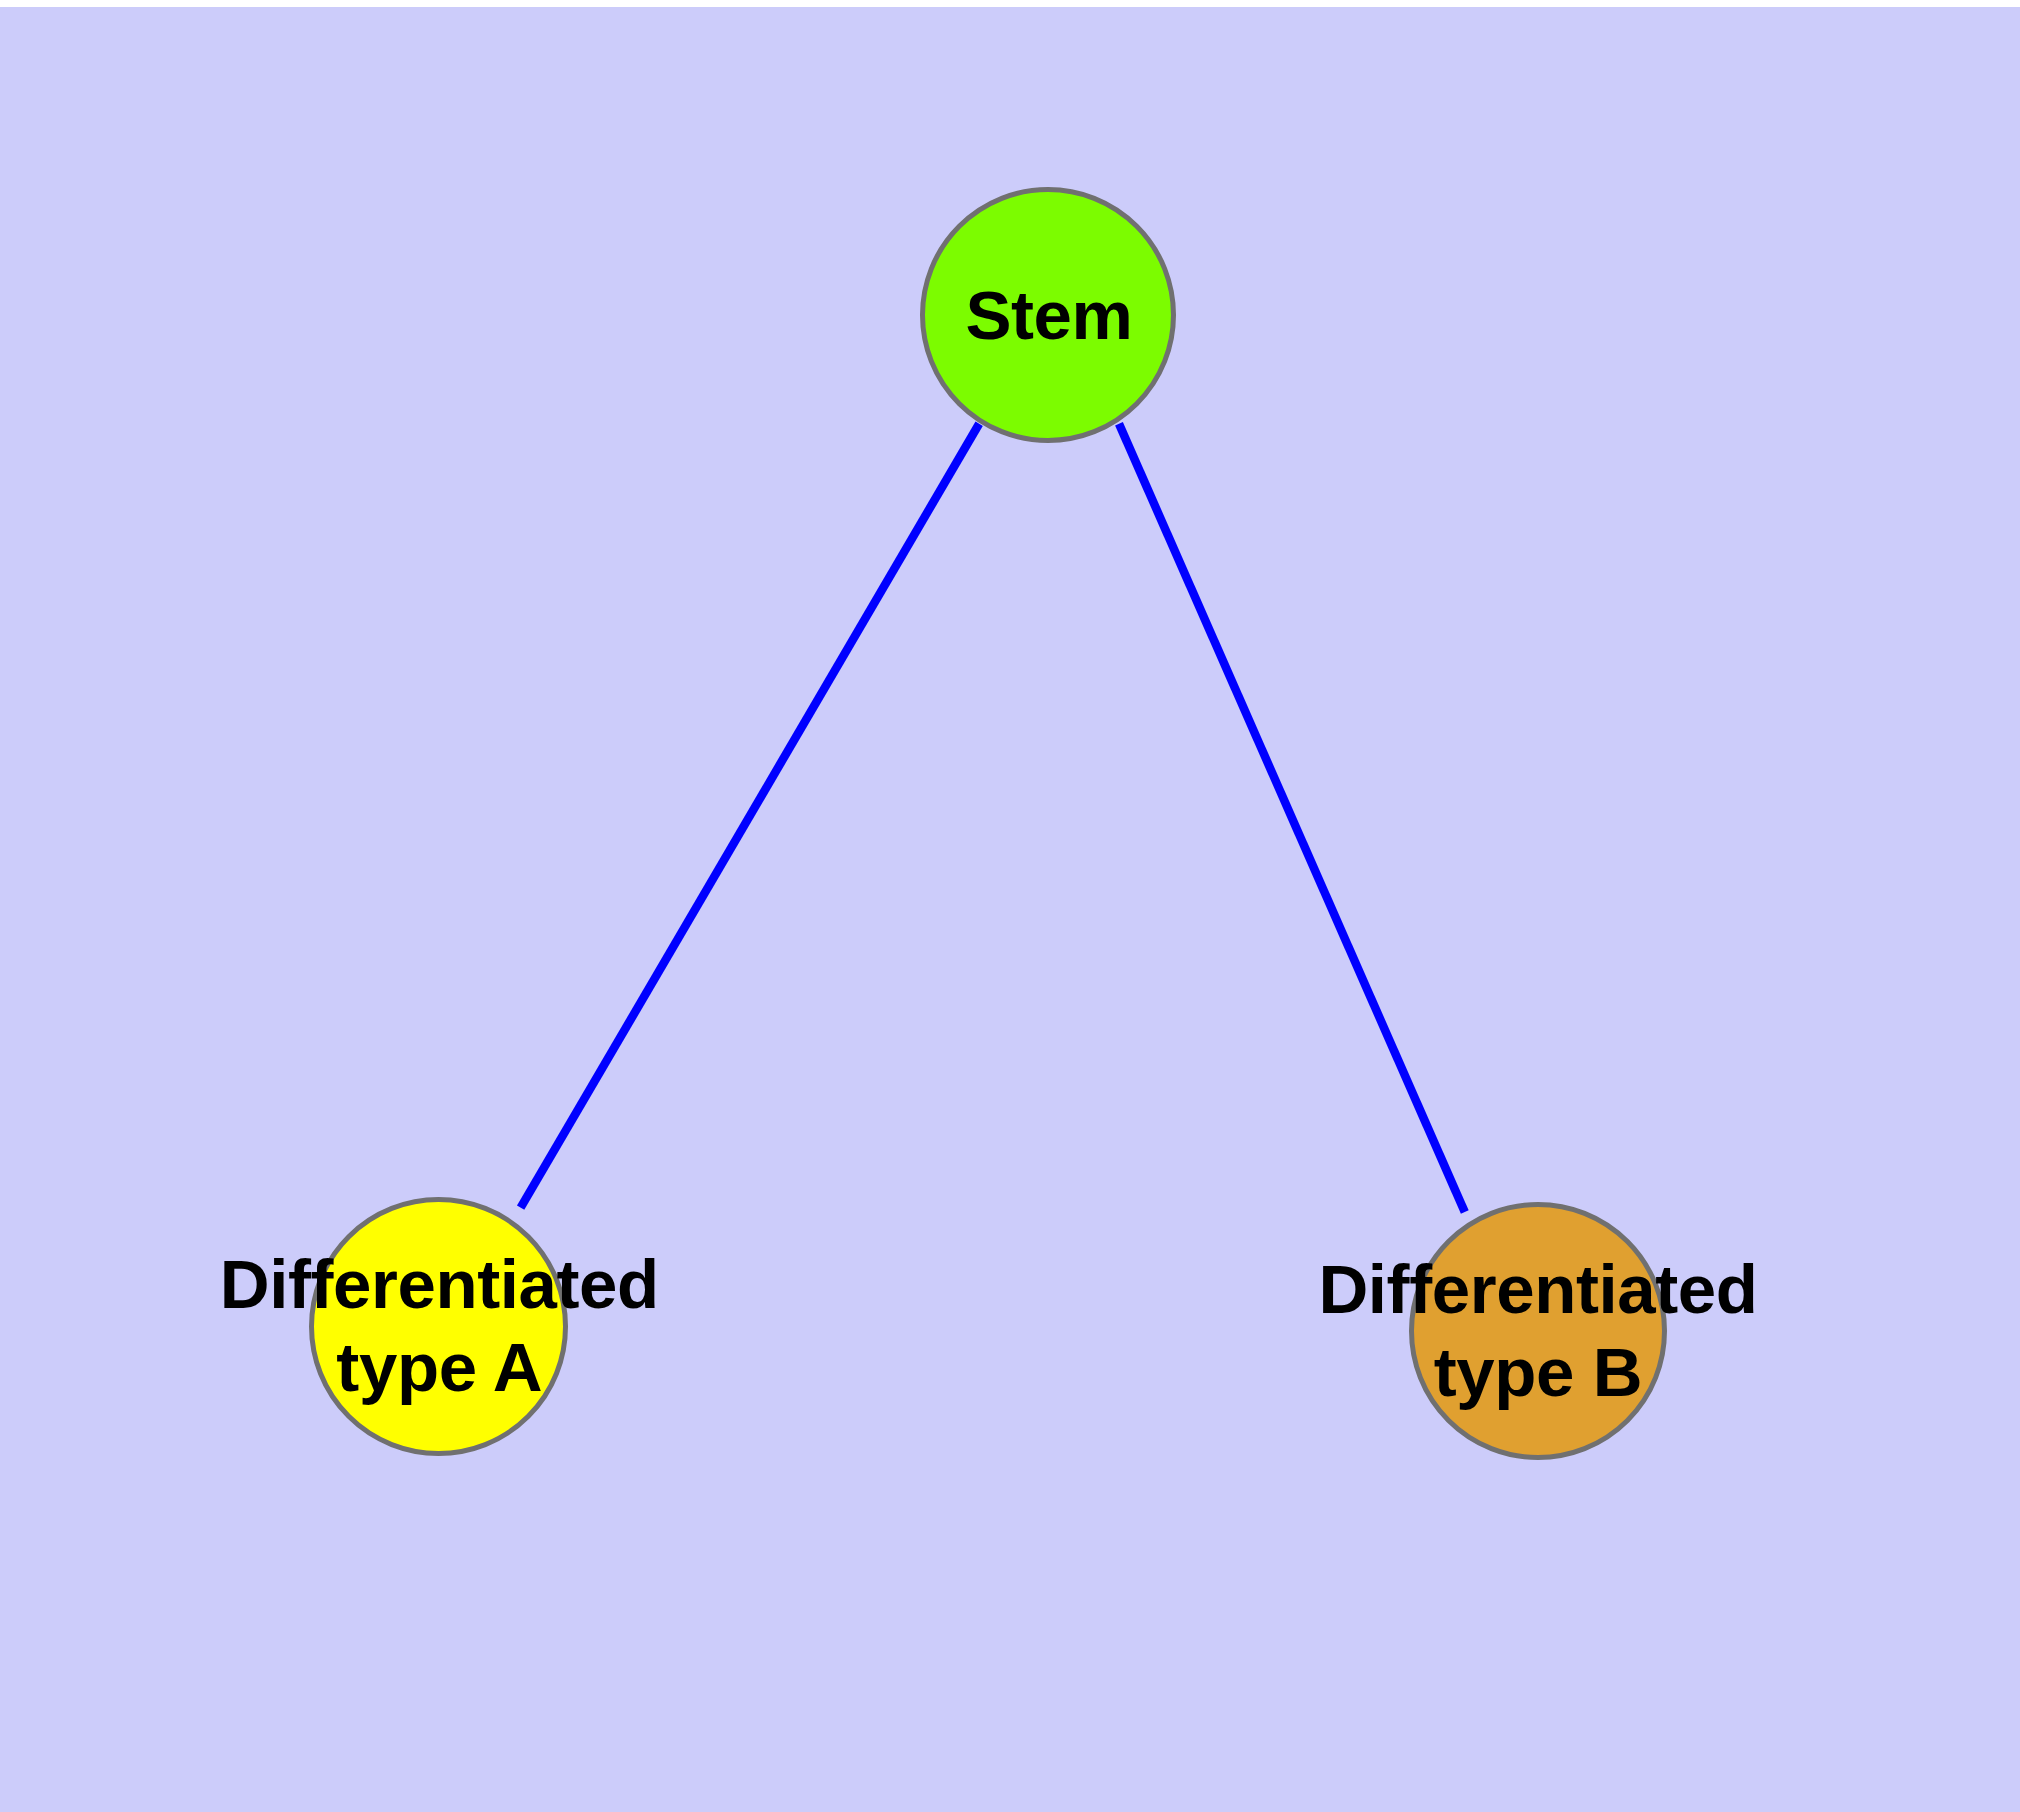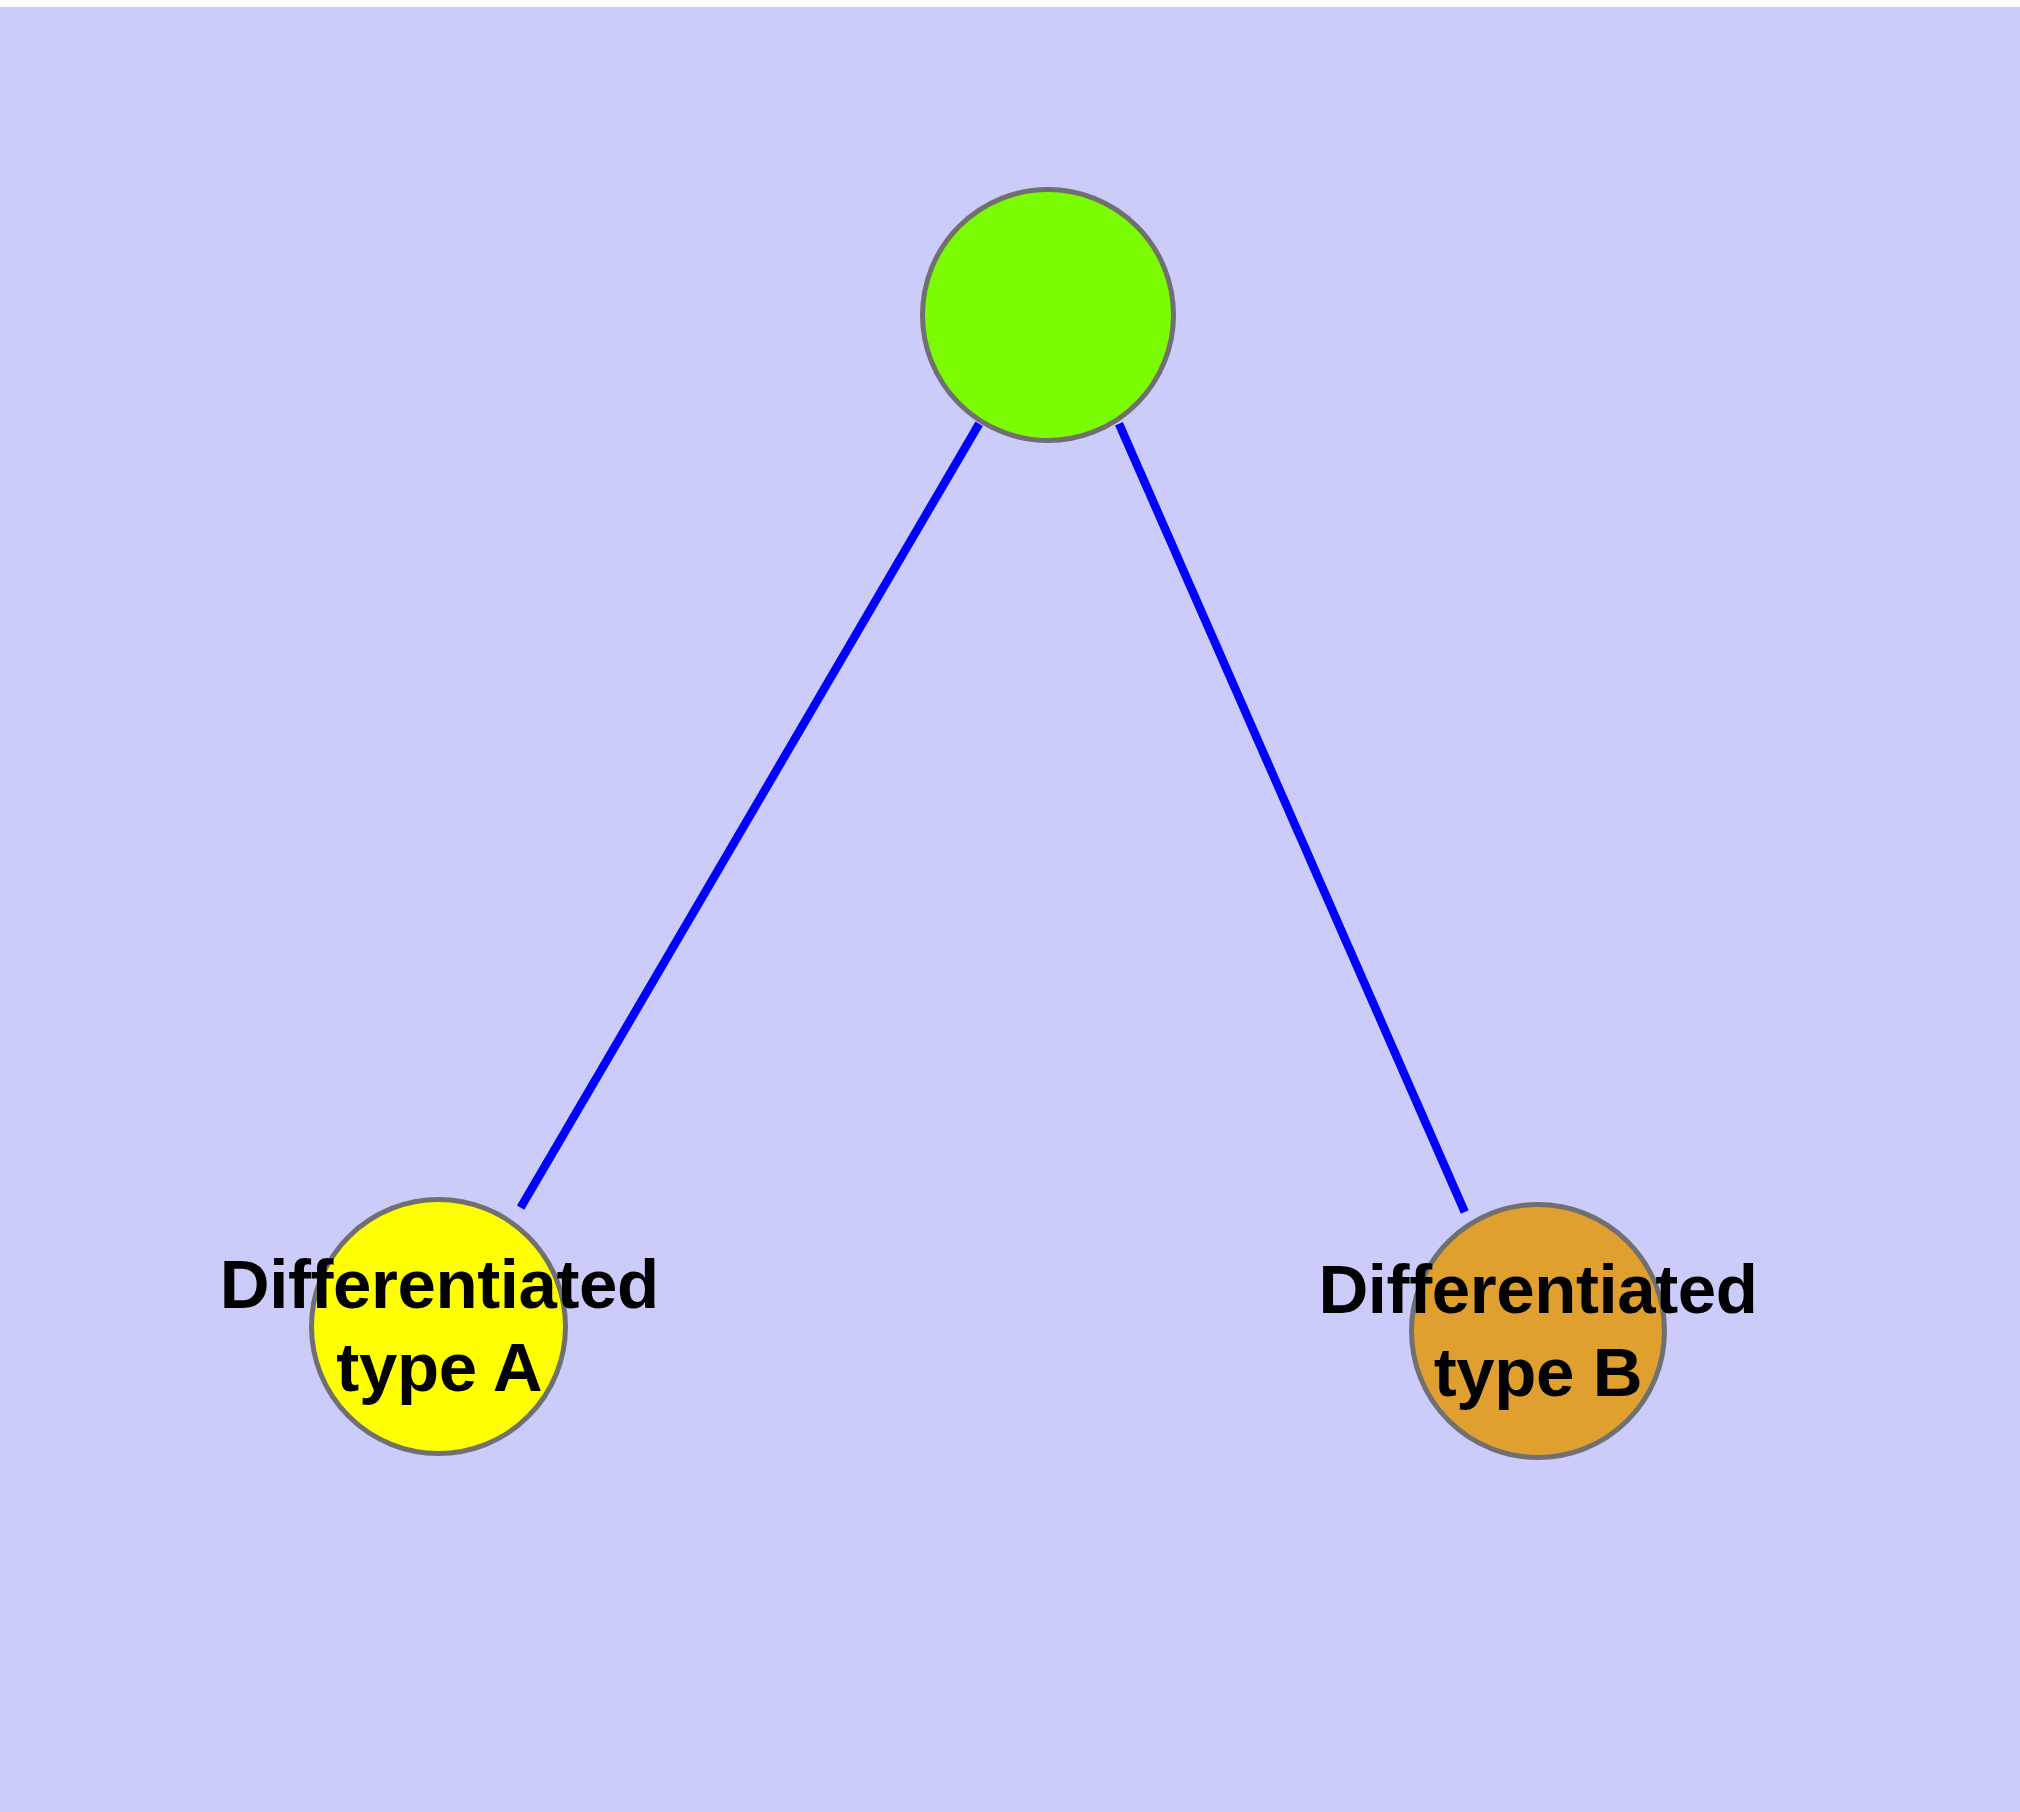--- a/index.html
+++ b/index.html
@@ -71,20 +71,21 @@
     <line class="edge" id="edge-a" stroke-linecap="butt" x1="1155" y1="500" x2="614" y2="1425" stroke="#0000ff" stroke-width="10"></line>
     <line class="edge" id="edge-b" stroke-linecap="butt" x1="1320" y1="500" x2="1728" y2="1430" stroke="#0000ff" stroke-width="10"></line>
   </svg>
 
   <div id="node-layer">
 
     <div class="node" id="node-stem" style="left: 920px; top: 187px; width: 256px; height: 256px; background: rgb(124, 252, 0); border: 5.1px solid rgb(112, 112, 112);"></div>
     <div class="node" id="node-diff-a" style="left: 309px; top: 1197px; width: 259px; height: 259px; background: rgb(255, 255, 0); border: 5.1px solid rgb(112, 112, 112);"></div>
     <div class="node" id="node-diff-b" style="left: 1409px; top: 1202px; width: 258px; height: 258px; background: rgb(224, 160, 48); border: 5.1px solid rgb(112, 112, 112);"></div>
 
+    <div class="node-label" id="label-stem" style="left: 625px; top: 274px; width: 848px; height: 83px; color: rgb(0, 0, 0);">Stem</div>
     <div class="node-label" id="label-diff-a" style="left: 15.3px; top: 1243px; width: 848px; height: 166px; color: rgb(0, 0, 0);">Differentiated
 type A</div>
     <div class="node-label" id="label-diff-b" style="left: 1114px; top: 1248px; width: 848px; height: 166px; color: rgb(0, 0, 0);">Differentiated
 type B</div>
 
   </div>
 </div>
 
 
 </body></html>

